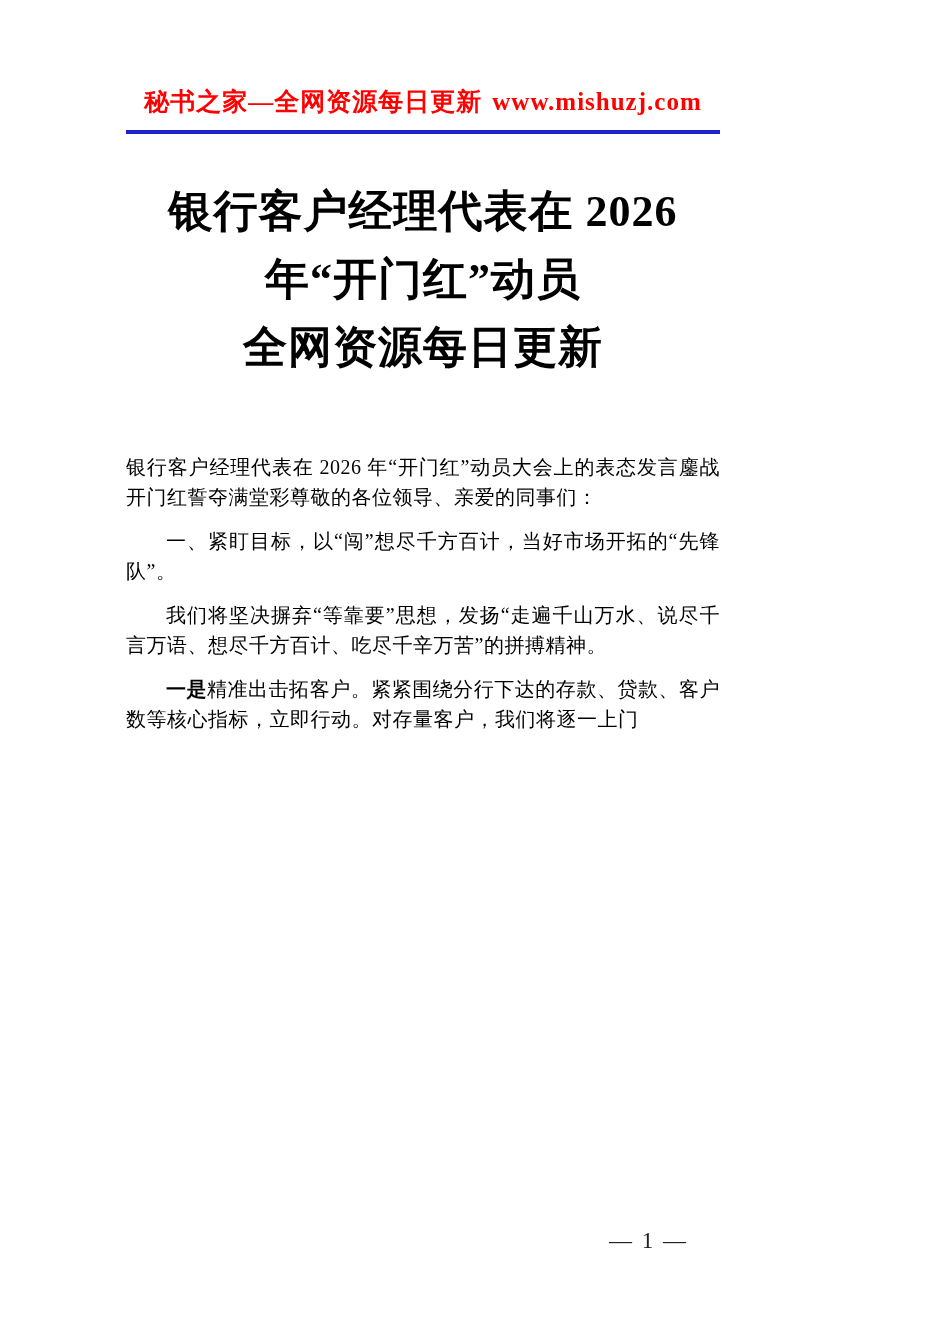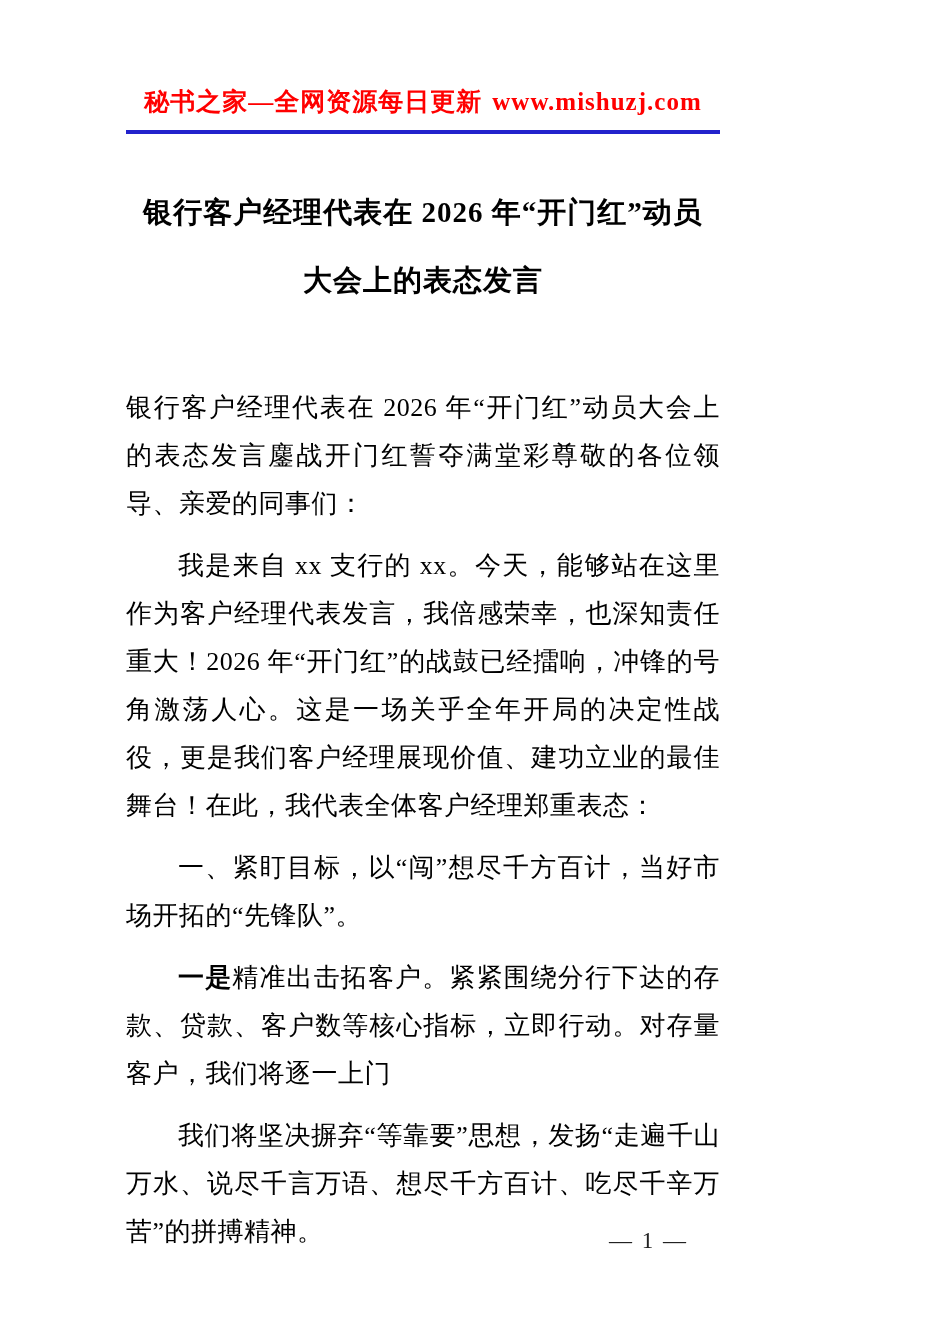--- a/index.html
+++ b/index.html
@@ -30,29 +30,29 @@
   .doc-header .url { margin-left: 10px; }
   .header-rule {
     border: none;
     border-top: 4px solid #2222cc;
     margin: 12px 0 0 0;
     height: 0;
   }
   .doc-title {
     margin-top: 44px;
     text-align: center;
-    font-size: 29px;
+    font-size: 44px;
     font-weight: bold;
     line-height: 68px;
     letter-spacing: 1px;
   }
   .doc-body {
     margin-top: 70px;
-    font-size: 26px;
-    line-height: 48px;
+    font-size: 20px;
+    line-height: 30px;
     text-align: justify;
     letter-spacing: 0.5px;
   }
   .doc-body p { margin: 0 0 14px 0; }
   .indent { text-indent: 2em; }
   .bold { font-weight: bold; }
   .page-footer {
     position: absolute;
     bottom: 90px;
     right: 156px;
@@ -67,26 +67,25 @@
 <div class="page">
 
   <div class="doc-header">
     <span>秘书之家</span><span>—全网资源每日更新</span><span class="url">www.mishuzj.com</span>
   </div>
 
   <hr class="header-rule">
 
   <div class="doc-title">
     <div>银行客户经理代表在 2026 年“开门红”动员</div>
-    <div>大会上的表态发言</div>
+    <div>全网资源每日更新</div>
   </div>
 
   <div class="doc-body">
     <p>银行客户经理代表在 2026 年“开门红”动员大会上的表态发言鏖战开门红誓夺满堂彩尊敬的各位领导、亲爱的同事们：</p>
-    <p class="indent">我是来自 xx 支行的 xx。今天，能够站在这里作为客户经理代表发言，我倍感荣幸，也深知责任重大！2026 年“开门红”的战鼓已经擂响，冲锋的号角激荡人心。这是一场关乎全年开局的决定性战役，更是我们客户经理展现价值、建功立业的最佳舞台！在此，我代表全体客户经理郑重表态：</p>
     <p class="indent">一、紧盯目标，以“闯”想尽千方百计，当好市场开拓的“先锋队”。</p>
+    <p class="indent">我们将坚决摒弃“等靠要”思想，发扬“走遍千山万水、说尽千言万语、想尽千方百计、吃尽千辛万苦”的拼搏精神。</p>
     <p class="indent"><span class="bold">一是</span><span>精准出击拓客户。紧紧围绕分行下达的存款、贷款、客户数等核心指标，立即行动。对存量客户，我们将逐一上门</span></p>
-    <p class="indent">我们将坚决摒弃“等靠要”思想，发扬“走遍千山万水、说尽千言万语、想尽千方百计、吃尽千辛万苦”的拼搏精神。</p>
   </div>
 
   <div class="page-footer">— 1 —</div>
 
 </div>
 
 </body></html>

